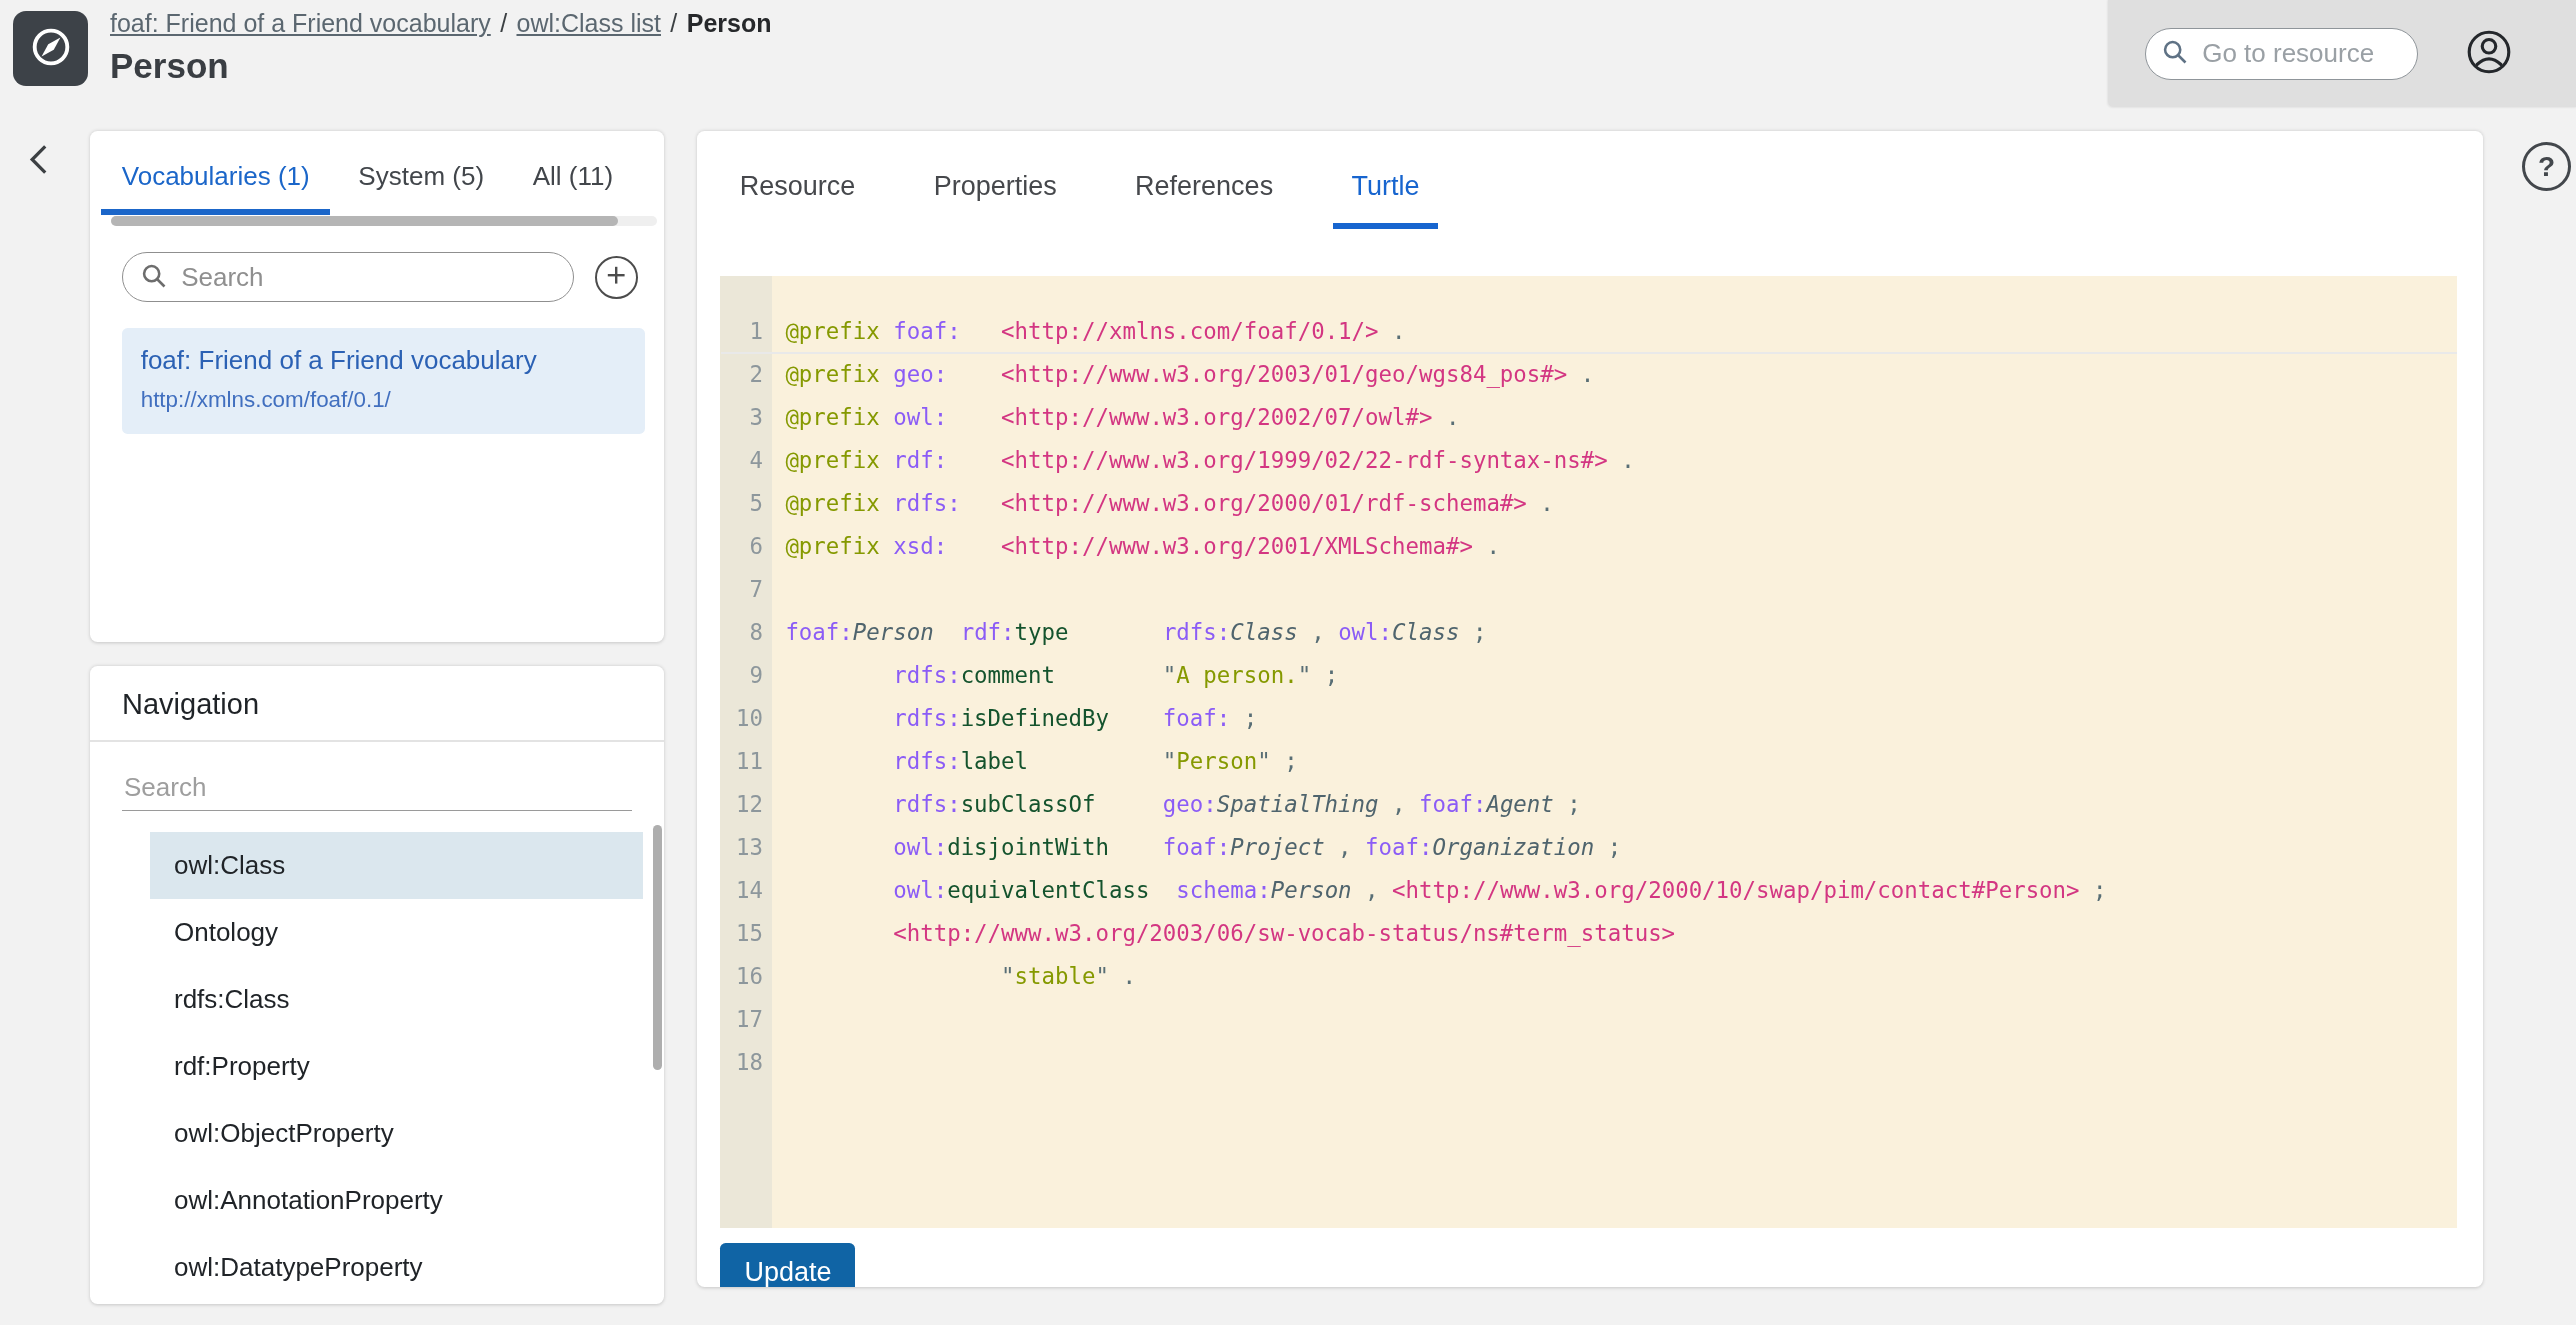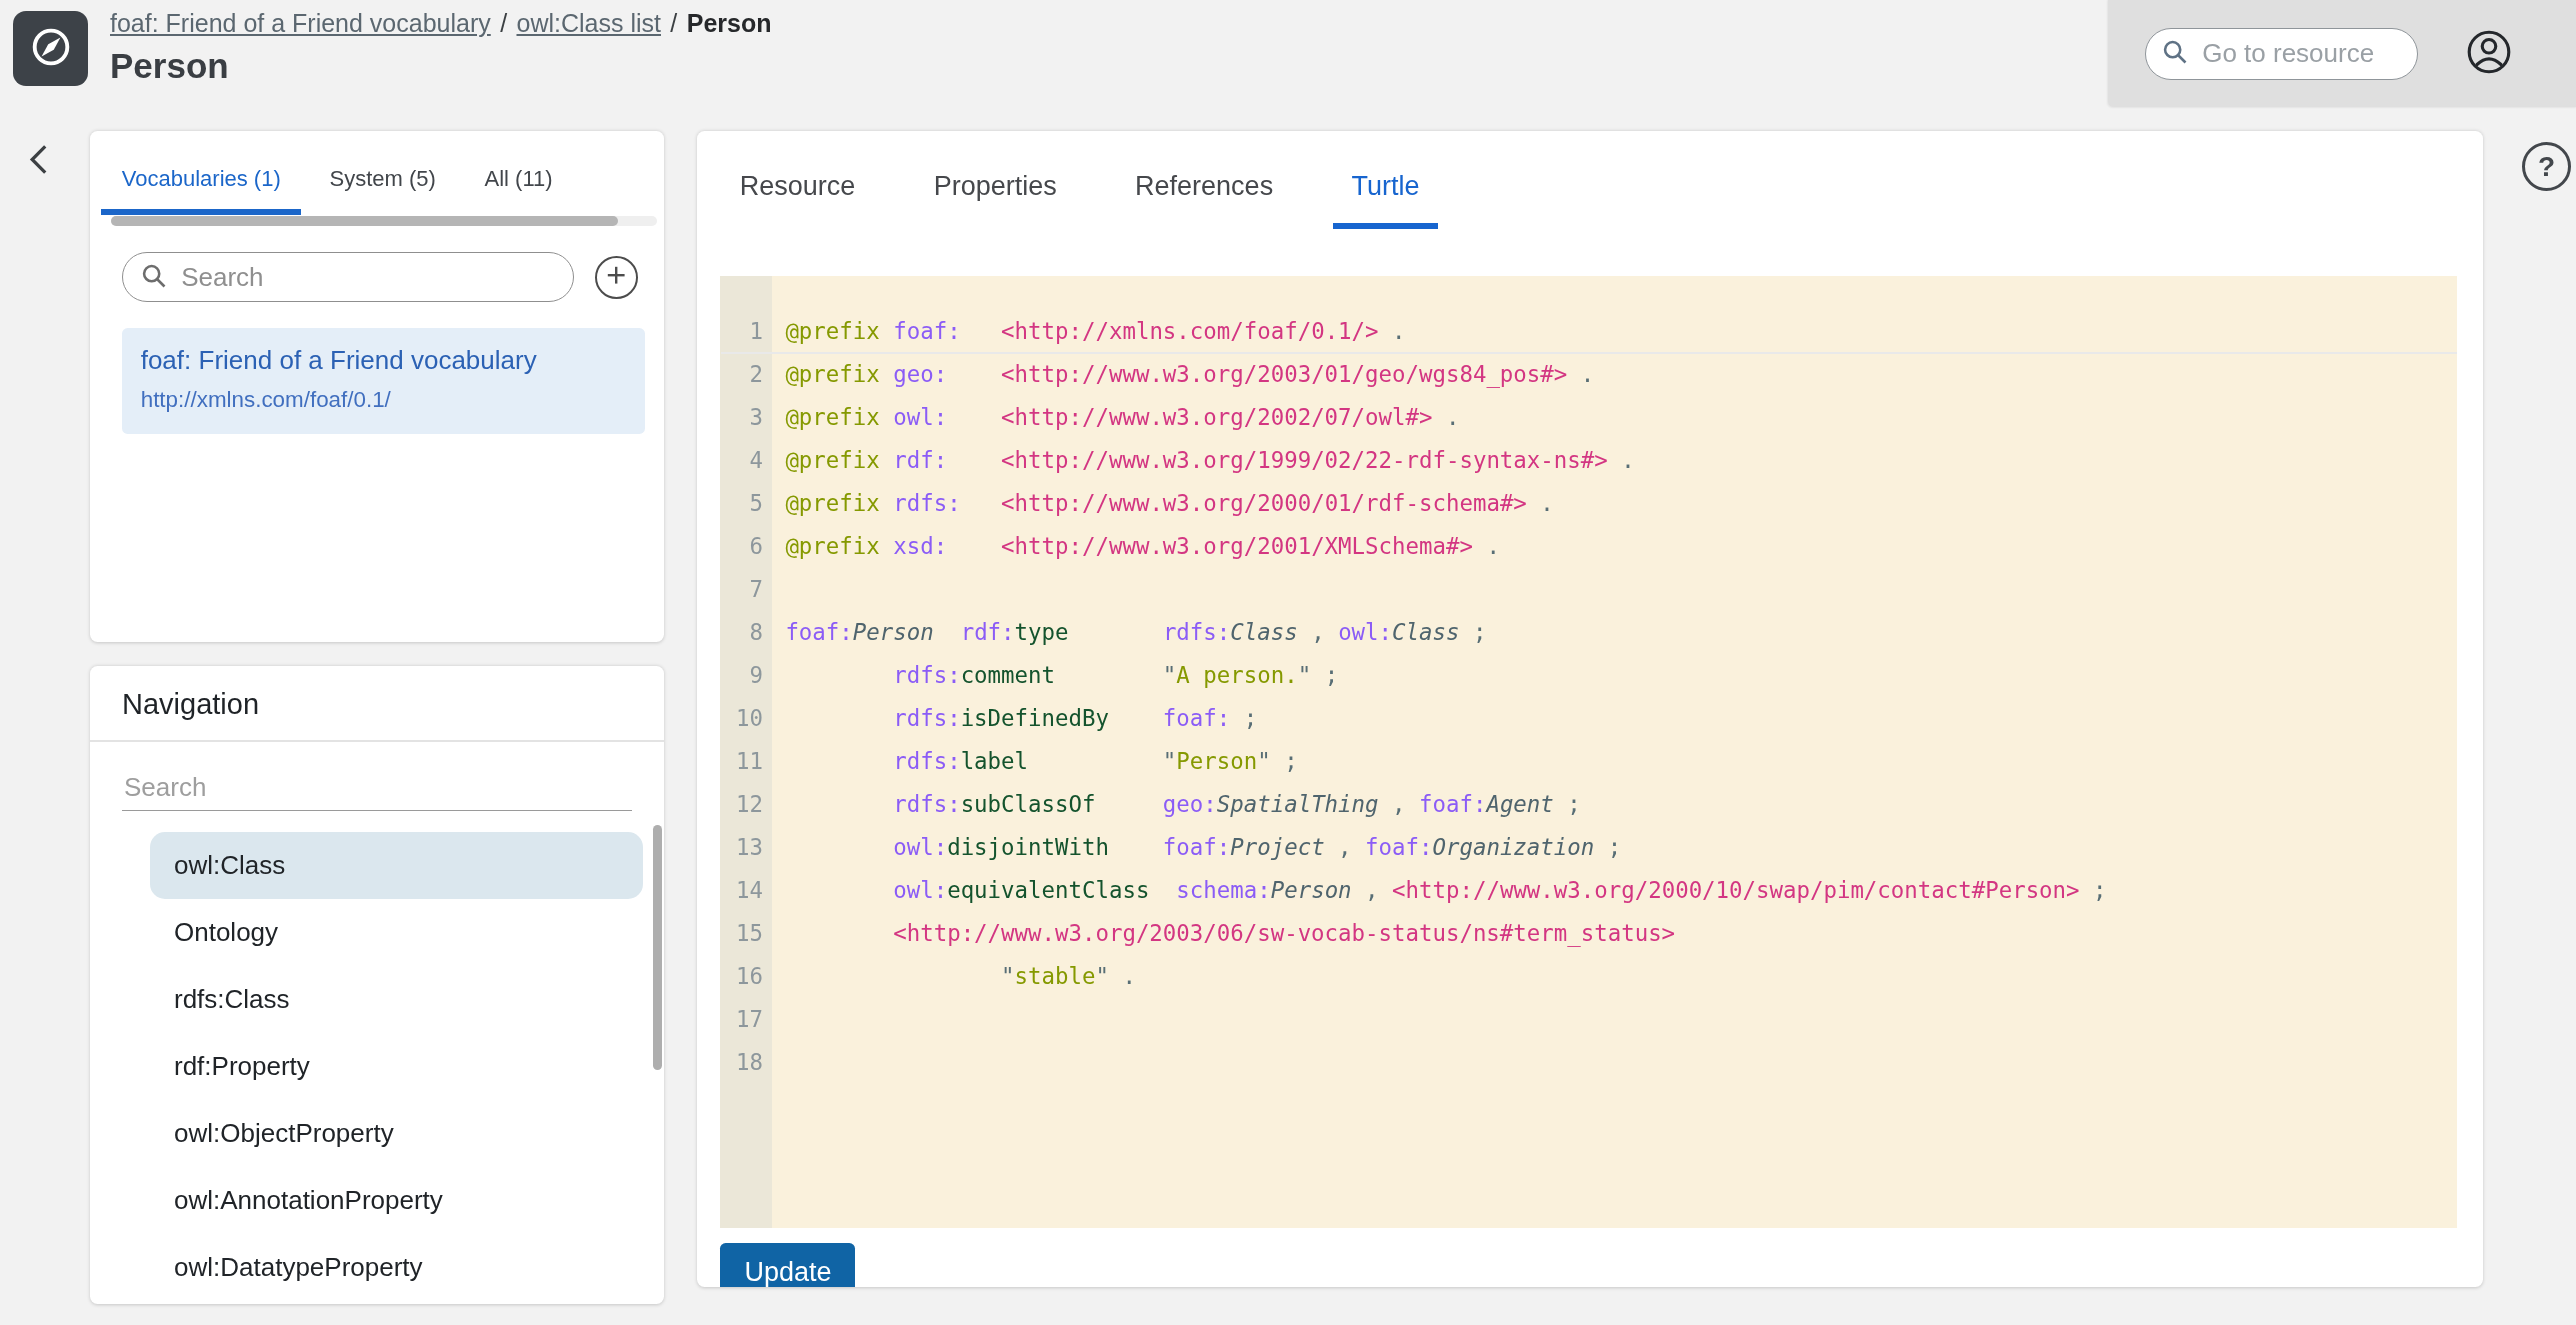--- a/index.html
+++ b/index.html
@@ -26,21 +26,21 @@
   .goto-pill input::placeholder{color:#9aa0a5;}
 
   
   .card{position:absolute;background:#fff;border-radius:7.5px;box-shadow:0 0.9px 3.7px rgba(0,0,0,0.18);}
   .collapse-btn{position:absolute;left:18.7px;top:138px;width:45px;height:45px;background:none;border:none;
         cursor:pointer;padding:0;}
 
   
   .vocab-card{left:90px;top:131px;width:574px;height:511px;overflow:hidden;}
   .tabstrip{display:flex;gap:7.5px;height:84px;margin-left:11.2px;align-items:stretch;}
-  .tabstrip .tab{display:flex;align-items:flex-end;padding:0 20.6px 17px;font-size:22px;color:#42464b;
+  .tabstrip .tab{display:flex;align-items:flex-end;padding:0 20.6px 17px;font-size:26px;color:#42464b;
         border-bottom:6.5px solid transparent;box-sizing:border-box;cursor:pointer;white-space:nowrap;}
   .tabstrip .tab.active{color:#1b66c9;border-bottom-color:#1b66c9;}
   .hscroll{height:10.3px;background:#efefef;border-radius:5.6px;margin:0.9px 7.5px 0 20.6px;position:relative;}
   .hscroll .thumb{position:absolute;left:0;top:0;height:10.3px;width:93%;background:#b5b5b5;border-radius:5.6px;}
   .search-row{display:flex;align-items:center;gap:20.6px;margin:26px 26px 0 32px;}
   .search-pill{flex:1;height:50px;border:1.9px solid #8f8f8f;border-radius:26px;display:flex;align-items:center;
         padding:0 17px;gap:11.2px;box-sizing:border-box;background:#fff;}
   .search-pill input{border:none;outline:none;font-size:26px;width:100%;background:transparent;
         font-family:"Liberation Sans",sans-serif;color:#333;}
   .search-pill input::placeholder{color:#8f8f8f;}
@@ -54,21 +54,21 @@
   
   .nav-card{left:90px;top:666px;width:574px;height:638px;overflow:hidden;}
   .nav-title{font-size:29px;font-weight:400;color:#1f2327;padding:22.4px 32px 18.7px;}
   .nav-divider{height:1.9px;background:#e3e3e3;}
   .nav-search{margin:22.4px 32px 0;}
   .nav-search input{width:100%;height:47px;border:none;border-bottom:1.9px solid #9a9a9a;outline:none;
         font-size:26px;font-family:"Liberation Sans",sans-serif;color:#333;background:transparent;box-sizing:border-box;}
   .nav-search input::placeholder{color:#9e9e9e;}
   #nav-list{margin-top:20.6px;}
   .nav-item{height:67px;display:flex;align-items:center;margin:0 20.6px 0 60px;padding-left:24px;
-        font-size:26px;color:#202428;border-radius:15px;cursor:pointer;}
+        font-size:26px;color:#202428;border-radius:0;cursor:pointer;}
   .nav-item.active{background:#dbe7ee;}
   .vscroll-thumb{position:absolute;right:1.9px;top:159px;width:9.4px;height:245px;background:#aeaeae;border-radius:4.7px;}
 
   
   .main-card{left:697px;top:131px;width:1786px;height:1156px;overflow:hidden;}
   .main-tabs{display:flex;gap:41px;height:92px;margin-left:24px;align-items:flex-start;position:relative;z-index:1;margin-top:40px;}
   .main-tabs .tab{display:flex;align-items:flex-end;padding:0 18.7px 20.6px;font-size:27px;color:#46484c;
         border-bottom:6.5px solid transparent;box-sizing:border-box;cursor:pointer;}
   .main-tabs .tab.active{color:#1765cf;border-bottom-color:#1765cf;}
   .main-tab-divider{position:absolute;left:24px;right:26px;top:221px;height:1.9px;background:#e9e9e9;}

